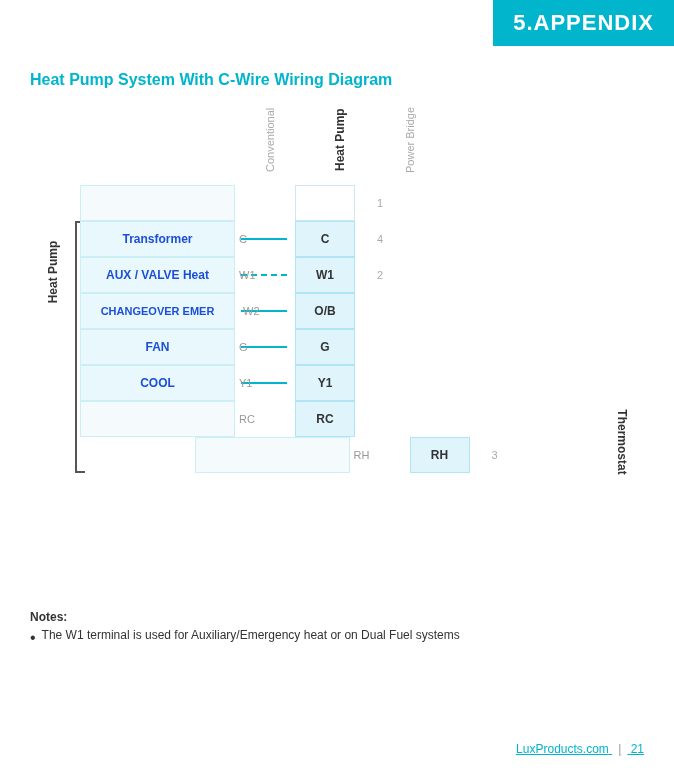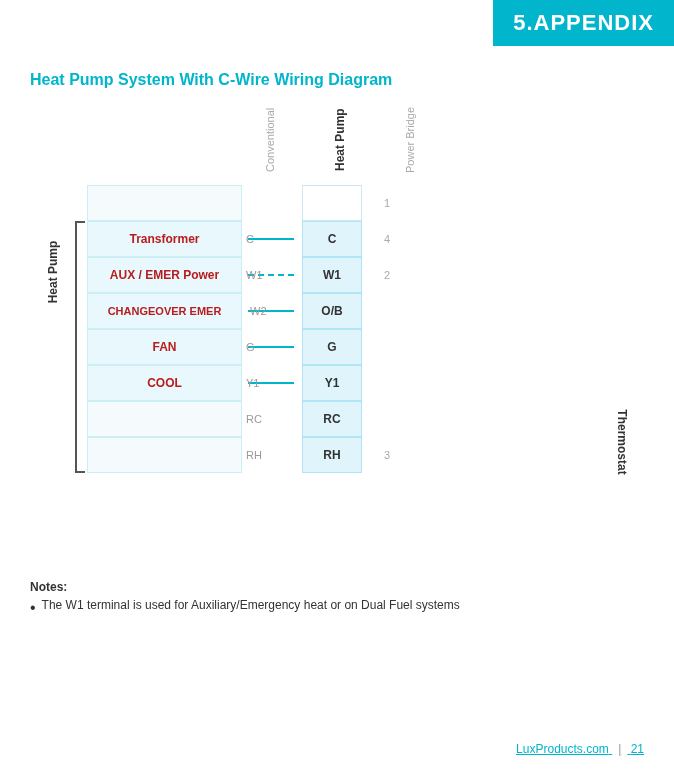--- a/index.html
+++ b/index.html
@@ -115,24 +115,23 @@
     
     .cell-label {
       width: 155px;
       min-height: 36px;
       background: #e8f8fc;
       border: 1px solid #cceef5;
       display: flex;
       align-items: center;
       justify-content: center;
       font-size: 12px;
-      color: #b91c1c;
+      color: #1d4ed8;
       font-weight: bold;
       flex-shrink: 0;
-      margin-left: 7px;
     }
     .cell-label.empty {
       background: #f5fbfc;
     }
 
     
     .cell-wire {
       width: 60px;
       min-height: 36px;
       display: flex;
@@ -189,21 +188,21 @@
       height: 2px;
       border-top: 2px dashed #00b5cc;
       width: 46px;
       transform: translateY(-50%);
       background: transparent;
     }
 
     
     .notes-section {
       position: absolute;
-      top: 580px;
+      top: 610px;
       left: 30px;
       font-size: 12px;
       color: #333;
     }
     .notes-title {
       font-weight: bold;
       margin-bottom: 4px;
     }
     .note-item {
       display: flex;
@@ -276,21 +275,21 @@
       <div class="cell-label">Transformer</div>
       <div class="cell-wire" style="position:relative;">
         <span style="position:absolute; left:4px; font-size:11px; color:#999; z-index:2;">C</span>
         <div class="wire-solid"></div>
       </div>
       <div class="cell-hp">C</div>
       <div class="cell-pb">4</div>
     </div>
 
     <div class="row-group" style="height:36px;">
-      <div class="cell-label">AUX / EMER Power</div>
+      <div class="cell-label">AUX / VALVE Heat</div>
       <div class="cell-wire" style="position:relative;">
         <span style="position:absolute; left:4px; font-size:11px; color:#999; z-index:2;">W1</span>
         <div class="wire-dashed"></div>
       </div>
       <div class="cell-hp">W1</div>
       <div class="cell-pb">2</div>
     </div>
 
     <div class="row-group" style="height:36px;">
       <div class="cell-label" style="font-size:11px;">CHANGEOVER EMER</div>
@@ -324,21 +323,21 @@
 
     <div class="row-group" style="height:36px;">
       <div class="cell-label empty"></div>
       <div class="cell-wire" style="position:relative;">
         <span style="position:absolute; left:4px; font-size:11px; color:#999; z-index:2;">RC</span>
       </div>
       <div class="cell-hp">RC</div>
       <div class="cell-pb"></div>
     </div>
 
-    <div class="row-group" style="height:36px;">
+    <div class="row-group" style="height:36px;justify-content:center;">
       <div class="cell-label empty"></div>
       <div class="cell-wire" style="position:relative;">
         <span style="position:absolute; left:4px; font-size:11px; color:#999; z-index:2;">RH</span>
       </div>
       <div class="cell-hp">RH</div>
       <div class="cell-pb">3</div>
     </div>
 
   </div>
 </div>

